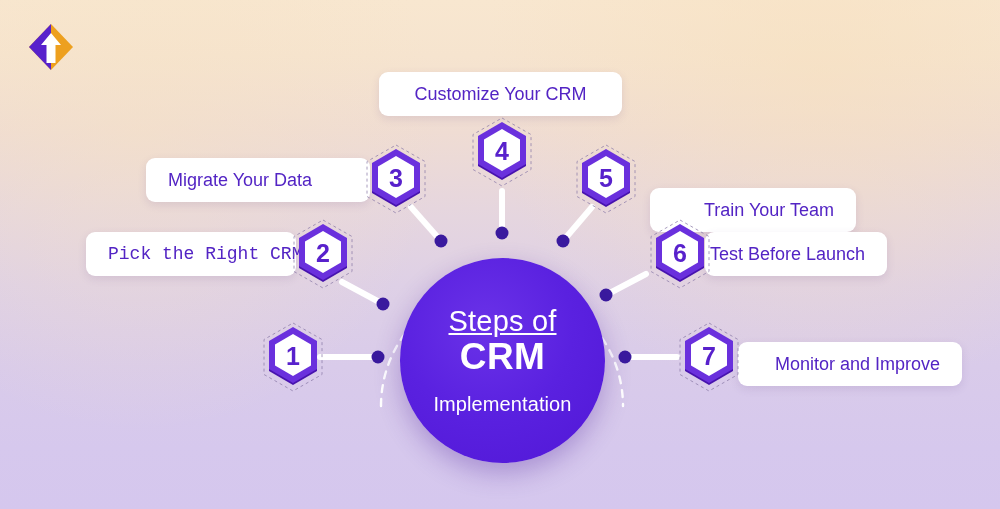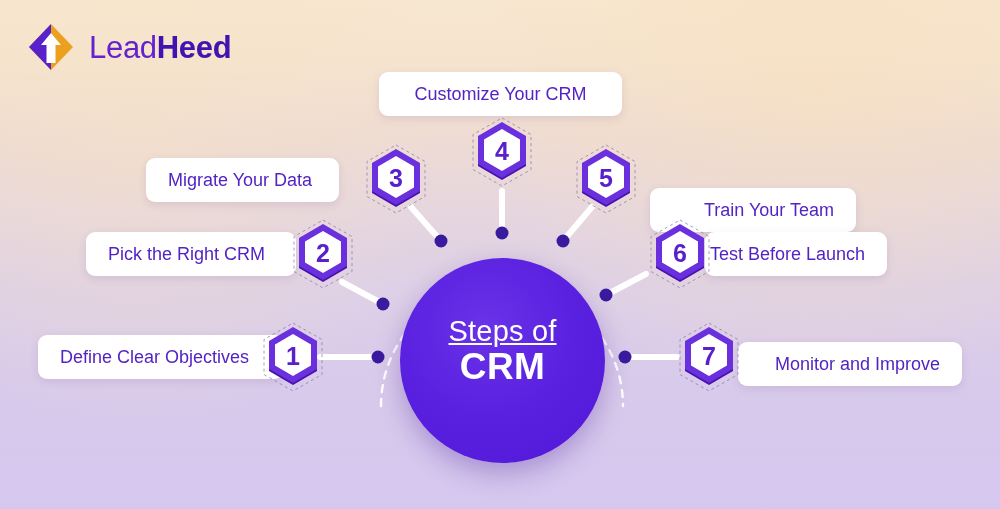--- a/index.html
+++ b/index.html
@@ -138,23 +138,20 @@
 <body>
 
 <div id="infographic">
 
   <div class="logo">
     <svg class="logo-mark" viewBox="0 0 50 50">
       <path d="M25 2 L47 25 L25 48 L3 25 Z" fill="#eda01f"></path>
       <path d="M25 2 L25 48 L3 25 Z" fill="#5821cc"></path>
       <path d="M25 11 L35 23 L29.5 23 L29.5 41 L20.5 41 L20.5 23 L15 23 Z" fill="#ffffff"></path>
     </svg>
-    <div class="logo-text">
-      <span class="logo-lead">Lead</span><span class="logo-heed">Heed</span>
-    </div>
   </div>
 
   <svg id="links" viewBox="0 0 1000 509">
 
     <path d="M 381 406 A 120 120 0 1 1 623 406" fill="none" stroke="#ffffff" stroke-width="2.4" stroke-dasharray="7 7" stroke-linecap="round"></path>
 
     <g stroke="#ffffff" stroke-width="6" stroke-linecap="round" fill="none">
       <line x1="378" y1="357" x2="320" y2="357"></line>
       <line x1="383" y1="304" x2="342" y2="282"></line>
       <line x1="441" y1="241" x2="411" y2="207"></line>
@@ -171,29 +168,27 @@
       <circle cx="502" cy="233" r="6.5"></circle>
       <circle cx="563" cy="241" r="6.5"></circle>
       <circle cx="606" cy="295" r="6.5"></circle>
       <circle cx="625" cy="357" r="6.5"></circle>
     </g>
   </svg>
 
   <div class="center-circle">
     <div class="cc-line1">Steps of</div>
     <div class="cc-line2">CRM</div>
-  </div>
-
-  <div class="label-pill align-left" style="left:38px;  top:335px; width:246px;">
-    <span>Define Clear Objectives</span>
-  </div>
-  <div class="label-pill align-left" style="left:86px;  top:232px; width:210px;">
+    <div class="cc-line3">Implementation</div>
+  </div>
+
+  <div class="label-pill align-left" style="left:86px;  top:232px; width:210px;font-family:Liberation Mono, monospace;">
     <span>Pick the Right CRM</span>
   </div>
-  <div class="label-pill align-left" style="left:146px; top:158px; width:193px;">
+  <div class="label-pill align-left" style="left:146px; top:158px; width:224px;">
     <span>Migrate Your Data</span>
   </div>
   <div class="label-pill align-left" style="left:379px; top:72px;  width:243px; justify-content:center;">
     <span>Customize Your CRM</span>
   </div>
   <div class="label-pill align-right" style="left:650px; top:158px; width:206px;margin-top:30px;">
     <span>Train Your Team</span>
   </div>
   <div class="label-pill align-right" style="left:705px; top:232px; width:182px;">
     <span>Test Before Launch</span>

